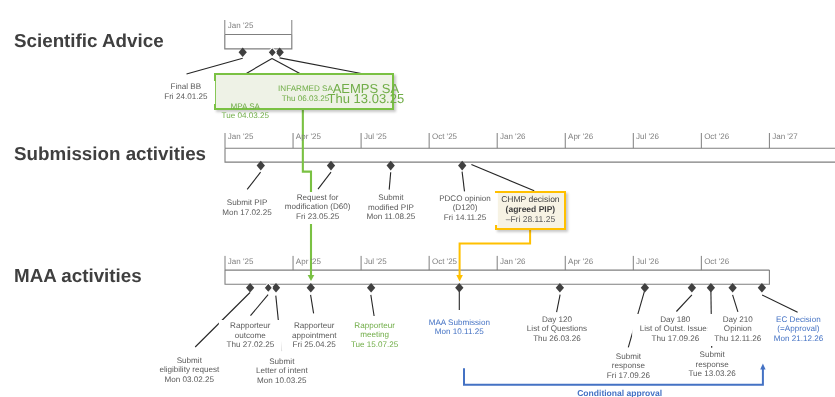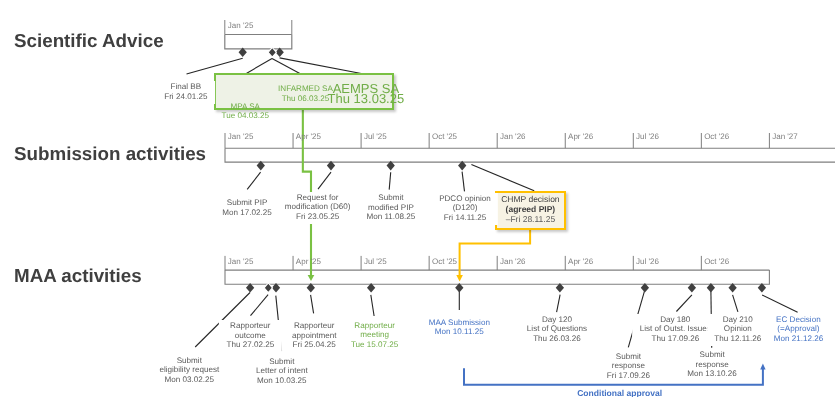--- a/index.html
+++ b/index.html
@@ -245,21 +245,21 @@
         <div>Fri 17.09.26</div>
       </div>
       <div class="lbl" style="top: 313.95px; left: 675.3px;">
         <div>Day 180</div>
         <div>List of Outst. Issues</div>
         <div>Thu 17.09.26</div>
       </div>
       <div class="lbl" style="top: 349.25px; left: 712.1px;">
         <div>Submit</div>
         <div>response</div>
-        <div>Mon 13.10.26</div>
+        <div>Tue 13.03.26</div>
       </div>
       <div class="lbl" style="top: 313.95px; left: 737.8px;">
         <div>Day 210</div>
         <div>Opinion</div>
         <div>Thu 12.11.26</div>
       </div>
       <div class="lbl blue" style="top: 313.95px; left: 798.4px;">
         <div>EC Decision</div>
         <div>(=Approval)</div>
         <div>Mon 21.12.26</div>

